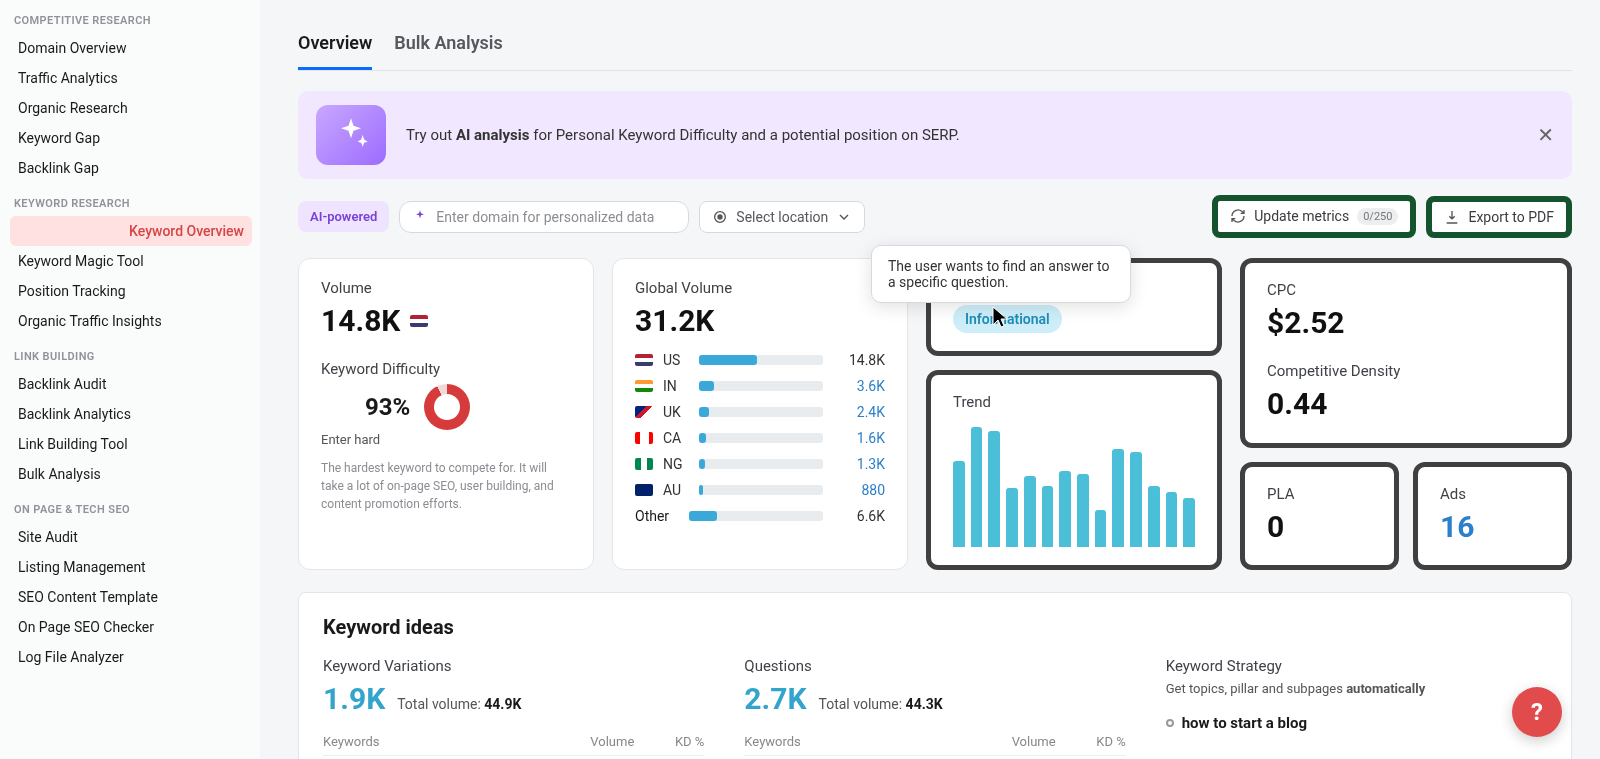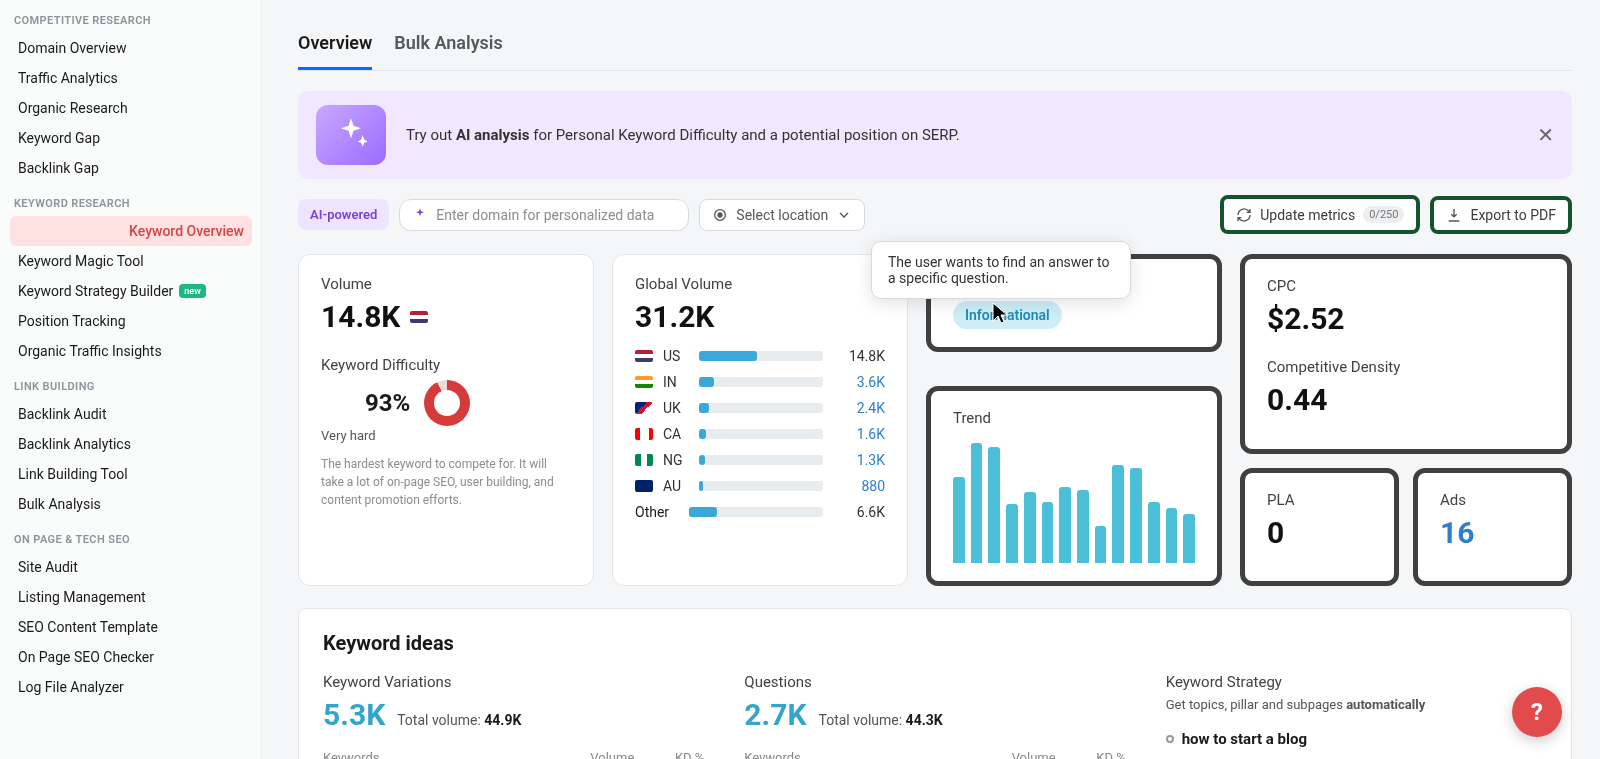--- a/index.html
+++ b/index.html
@@ -18,21 +18,21 @@
 .banner-icon { width: 70px; height: 60px; background: linear-gradient(135deg,#c8a8ff,#9d6bff); border-radius: 12px; margin-right: 20px; display:flex; align-items:center; justify-content:center; }
 .banner-icon svg { fill: #fff; }
 .banner-text { font-size: 15px; color: #333; }
 .banner-text b { font-weight: 700; }
 .banner-close { position: absolute; right: 18px; top: 50%; transform: translateY(-50%); cursor: pointer; color: #666; font-size: 20px; }
 .toolbar { display: flex; gap: 10px; align-items: center; margin-bottom: 20px; }
 .chip-ai { background: #efe4ff; color: #7842d6; font-size: 13px; font-weight: 600; padding: 8px 12px; border-radius: 8px; }
 .domain-input { flex: 0 0 auto; display: flex; align-items: center; border: 1px solid #d6d9dd; border-radius: 12px; padding: 7px 12px; font-size: 14px; color: #8a8d92; background: #fff; gap: 8px; width: 290px; }
 .loc-select { display: flex; align-items: center; border: 1px solid #d6d9dd; border-radius: 8px; padding: 7px 12px; font-size: 14px; color: #55585d; background: #fff; gap: 8px; cursor: pointer; }
 .spacer { flex: 1; }
-.btn-out { display: flex; align-items: flex-end; border: 4px solid #14532d; border-radius: 8px; padding: 7px 12px; font-size: 14px; color: #3a3c40; background: #fff; gap: 8px; cursor: pointer; }
+.btn-out { display: flex; align-items: flex-start; border: 6px solid #14532d; border-radius: 8px; padding: 7px 12px; font-size: 14px; color: #3a3c40; background: #fff; gap: 8px; cursor: pointer; }
 .pill-count { background: #eceef0; color: #777; font-size: 11px; padding: 2px 6px; border-radius: 10px; }
 .cards-row { display: flex; gap: 18px; margin-bottom: 22px; align-items: stretch; }
 .card { background: #fff; border: 1px solid #e3e5e8; border-radius: 12px; padding: 20px 22px; }
 .card-vol { width: 296px; }
 .card-gv { width: 296px; }
 .card-mid { width: 296px; display:flex; flex-direction:column; gap:14px; position:relative; padding:0; border:none; background:none; }
 .card-right { flex:1; display:grid; grid-template-columns:1fr 1fr; gap:14px; padding:0; border:none; background:none; }
 .subcard { background:#fff; border:5px solid #404040; border-radius:12px; padding:18px 22px; }
 .label { font-size: 15px; color: #3f4247; margin-bottom: 6px; }
 .big-num { font-size: 30px; font-weight: 700; color: #111; display: flex; align-items: center; gap: 10px; }
@@ -101,24 +101,20 @@
         <span>Backlink Gap</span>
       </div>
       <div class="sidebar-group-title">KEYWORD RESEARCH</div>
       <div class="sidebar-item active">
         <span>Keyword Overview</span>
       </div>
       <div class="sidebar-item">
         <span>Keyword Magic Tool</span>
       </div>
       <div class="sidebar-item">
-        <span>Keyword Strategy Builder</span>
-        <span class="badge-new">new</span>
-      </div>
-      <div class="sidebar-item">
         <span>Position Tracking</span>
       </div>
       <div class="sidebar-item">
         <span>Organic Traffic Insights</span>
       </div>
       <div class="sidebar-group-title">LINK BUILDING</div>
       <div class="sidebar-item">
         <span>Backlink Audit</span>
       </div>
       <div class="sidebar-item">
@@ -206,21 +202,21 @@
         <div class="big-num">
           <span>14.8K</span>
             <span class="flag flag-us"></span>
         </div>
         <div class="kd-block">
           <div class="label">Keyword Difficulty</div>
           <div class="kd-row">
             <div class="kd-pct">93%</div>
             <div class="kd-donut"></div>
           </div>
-          <div class="kd-label">Very hard</div>
+          <div class="kd-label">Enter hard</div>
           <div class="kd-desc">The hardest keyword to compete for. It will take a lot of on-page SEO, user building, and content promotion efforts.</div>
         </div>
       </div>
 
       <div class="card card-gv">
         <div class="label">Global Volume</div>
         <div class="big-num">31.2K</div>
         <div class="gv-list" id="gv-list">
             <div class="gv-row">
               <span class="flag flag-us"></span>
@@ -284,21 +280,21 @@
         <div class="subcard" style="position:relative;">
           <div class="tooltip">The user wants to find an answer to a specific question.</div>
           <div class="label" style="visibility:hidden">Intent</div>
           <span class="intent-chip">Informational</span>
           <div class="cursor-img">
             <svg width="20" height="24" viewBox="0 0 20 24">
                 <path d="M2 2 L2 20 L7 15 L10 22 L13 21 L10 14 L16 14 Z" fill="#000" stroke="#fff" stroke-width="1"></path>
               </svg>
           </div>
         </div>
-        <div class="subcard" style="flex:1;margin-top:20px;">
+        <div class="subcard" style="flex:1;">
           <div class="label">Trend</div>
           <div class="trend-chart" id="trend-chart">
               <div class="trend-bar" style="height: 71.4286%;"></div>
               <div class="trend-bar" style="height: 100%;"></div>
               <div class="trend-bar" style="height: 96.9388%;"></div>
               <div class="trend-bar" style="height: 48.9796%;"></div>
               <div class="trend-bar" style="height: 59.1837%;"></div>
               <div class="trend-bar" style="height: 51.0204%;"></div>
               <div class="trend-bar" style="height: 63.2653%;"></div>
               <div class="trend-bar" style="height: 61.2245%;"></div>
@@ -329,21 +325,21 @@
         </div>
       </div>
     </div>
 
     <div class="ideas">
       <div class="ideas-title">Keyword ideas</div>
       <div class="ideas-cols">
         <div class="ideas-col">
           <div class="col-label">Keyword Variations</div>
           <div>
-            <span class="col-big">5.3K</span>
+            <span class="col-big">1.9K</span>
             <span class="col-sub"><span>Total volume: </span><b>44.9K</b></span>
           </div>
           <div class="mini-thead">
             <span class="c1">Keywords</span>
               <span class="c2">Volume</span>
               <span class="c3">KD %</span>
           </div>
         </div>
         <div class="ideas-col">
           <div class="col-label">Questions</div>

